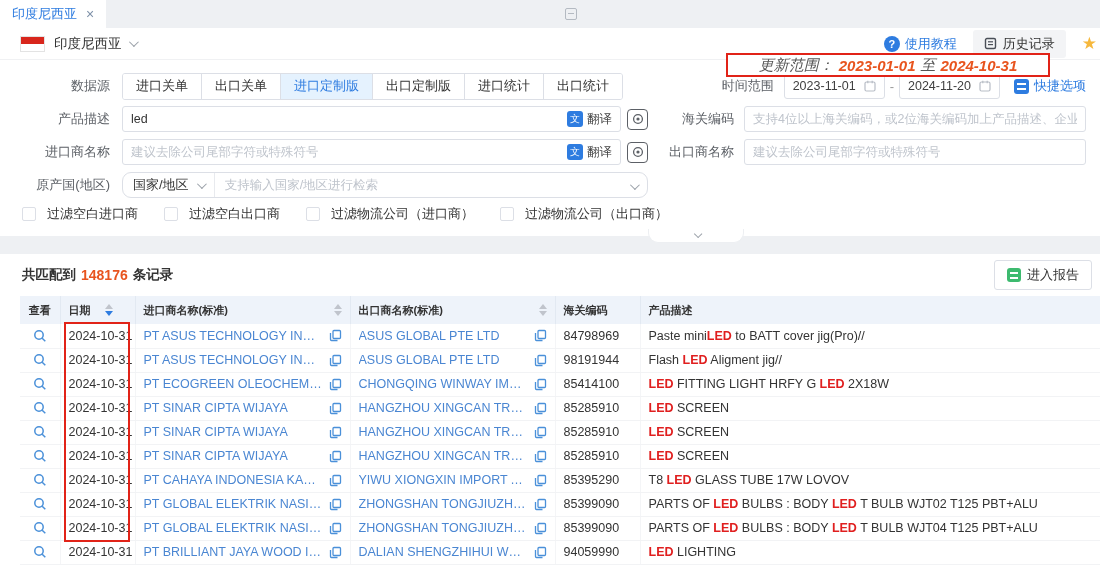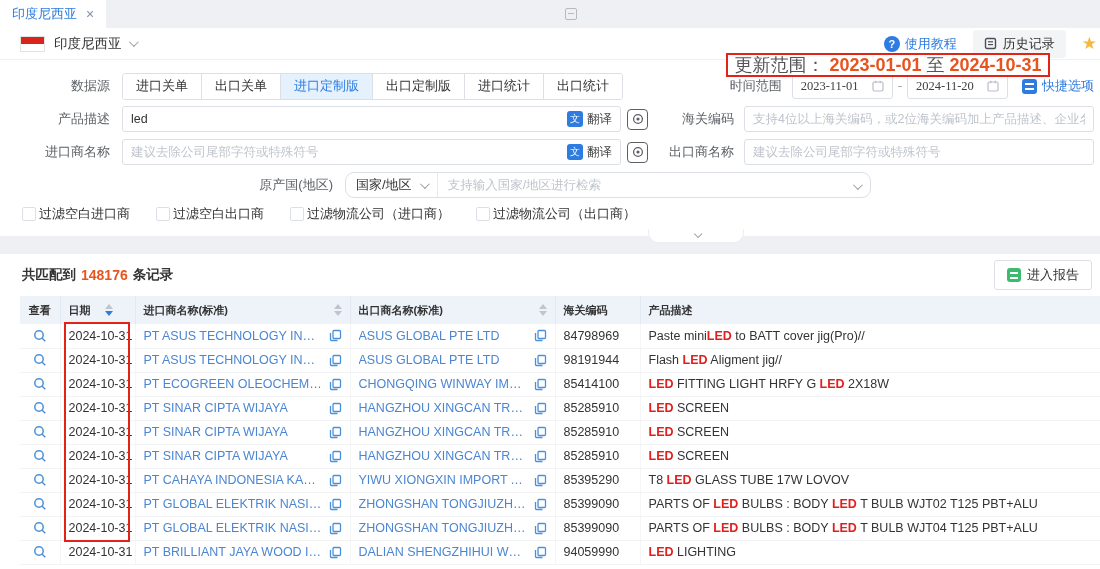--- a/index.html
+++ b/index.html
@@ -23,26 +23,26 @@
   .flag{width:25px;height:16px;border:1px solid #e3e3e3;background:linear-gradient(#d8261c 50%,#fff 50%);margin-right:9px;flex-shrink:0;}
   .country{font-size:13.5px;color:#333;margin-right:7px;}
   .chev{display:inline-block;width:7px;height:7px;border-right:1.5px solid #9aa0a8;border-bottom:1.5px solid #9aa0a8;transform:rotate(45deg) translateY(-2px);}
   .head-right{margin-left:auto;display:flex;align-items:center;gap:16px;}
   .tutorial{display:flex;align-items:center;gap:5px;color:var(--accent);cursor:pointer;}
   .q-ic{width:16px;height:16px;border-radius:50%;background:var(--accent);color:#fff;font-size:11px;display:flex;align-items:center;justify-content:center;font-weight:bold;}
   .history-btn{display:flex;align-items:center;gap:6px;background:#f3f4f6;border-radius:3px;padding:5px 11px;color:#333;cursor:pointer;}
   .star{color:var(--star);font-size:17px;margin-right:-7px;}
 
   
-  .update-range{position:absolute;left:726px;top:53px;width:324px;height:24px;border:2px solid var(--anno);background:#fff;display:flex;align-items:center;justify-content:center;gap:5px;font-size:18px;color:#555;z-index:6;}
+  .update-range{position:absolute;left:726px;top:53px;width:324px;height:24px;border:2px solid var(--anno);background:#fff;display:flex;align-items:center;justify-content:center;gap:5px;font-size:15px;color:#555;z-index:6;font-style:italic;}
   .update-range b{color:var(--hot);font-weight:bold;}
 
   
   .filter-panel{position:absolute;top:60px;left:0;width:1100px;height:176px;background:#fff;padding-top:13px;}
-  .frow{display:flex;align-items:center;padding:0 6px 0 20px;margin-bottom:7px;height:26px;justify-content:center;}
+  .frow{display:flex;align-items:center;padding:0 14px 0 20px;margin-bottom:7px;height:26px;}
   .flabel{width:90px;text-align:right;color:#5c6066;margin-right:12px;flex-shrink:0;}
   .flabel2{width:86px;text-align:right;color:#5c6066;margin-right:10px;flex-shrink:0;}
   .fmain{width:526px;display:flex;align-items:center;gap:6px;flex-shrink:0;}
   .fside{flex:1;min-width:0;display:flex;align-items:center;}
   .seggroup{display:inline-flex;border:1px solid var(--border);border-radius:3px;overflow:hidden;height:27px;}
   .seg{padding:0 13px;display:flex;align-items:center;font-size:13px;color:#333;border-left:1px solid var(--border);cursor:pointer;background:#fff;white-space:nowrap;}
   .seg:first-child{border-left:none;}
   .seg.active{background:#e5f2fe;color:var(--accent);}
   .inputbox{border:1px solid var(--border);border-radius:3px;height:26px;display:flex;align-items:center;padding:0 8px;background:#fff;flex:1;min-width:0;}
   .inputbox input{border:none;outline:none;flex:1;min-width:0;font-size:12.5px;color:#333;font-family:inherit;background:transparent;}
@@ -55,21 +55,21 @@
   .dash{color:#999;margin:0 5px;}
   .quick{display:flex;align-items:center;gap:5px;margin-left:14px;color:var(--accent);cursor:pointer;white-space:nowrap;}
   .quick-ic{width:15px;height:15px;border-radius:3px;background:var(--accent);position:relative;}
   .quick-ic::after{content:"";position:absolute;left:3px;right:3px;top:4px;height:7px;background:
     linear-gradient(#fff 1.5px,transparent 1.5px,transparent 5px,#fff 5px) ;}
   .origin-box{border:1px solid var(--border);border-radius:9px;height:26px;display:flex;align-items:center;flex:1;background:#fff;}
   .origin-select{display:flex;align-items:center;gap:8px;padding:0 10px;border-right:1px solid #e8eaee;color:#333;height:100%;cursor:pointer;white-space:nowrap;}
   .origin-input{flex:1;padding:0 10px;color:var(--ph);font-size:12.5px;white-space:nowrap;overflow:hidden;}
   .origin-caret{padding:0 10px;}
   .cbrow{display:flex;align-items:center;gap:26px;padding-left:22px;margin-top:6px;}
-  .cb-item{display:flex;align-items:center;gap:3px;cursor:pointer;}
+  .cb-item{display:flex;align-items:center;gap:11px;cursor:pointer;}
   .cb{width:14px;height:14px;border:1px solid var(--border);border-radius:2px;background:#fff;flex-shrink:0;}
   .cb-label{color:#333;font-size:13px;}
   .collapse-handle{position:absolute;left:648px;top:229px;width:96px;height:14px;background:#fff;border:1px solid #edeff2;border-top:none;border-radius:0 0 10px 10px;display:flex;align-items:center;justify-content:center;cursor:pointer;z-index:4;}
   .collapse-handle .chev{transform:rotate(45deg) translateY(-3px);width:6px;height:6px;}
 
   
   .results-panel{position:absolute;top:254px;left:0;width:1100px;height:315px;background:#fff;}
   .results-bar{height:42px;display:flex;align-items:center;padding:0 8px 0 22px;}
   .match-txt{font-weight:bold;color:#333;font-size:13.5px;}
   .match-count{color:var(--hot);font-weight:bold;font-size:14px;margin:0 5px;}
@@ -141,21 +141,21 @@
   <div class="frow">
     <span class="flabel">数据源</span>
     <div class="seggroup">
         <span class="seg">进口关单</span>
         <span class="seg">出口关单</span>
         <span class="seg active">进口定制版</span>
         <span class="seg">出口定制版</span>
         <span class="seg">进口统计</span>
         <span class="seg">出口统计</span>
       </div>
-    <div style="margin-left:auto;display:flex;align-items:center;font-family:Liberation Serif, serif;">
+    <div style="margin-left:auto;display:flex;align-items:center;">
       <span class="flabel2">时间范围</span>
       <span class="dateinput">
         <span>2023-11-01</span>
         <svg width="12" height="12" viewBox="0 0 12 12">
             <rect x="1" y="2" width="10" height="9" rx="1.5" fill="none" stroke="#b8bdc6" stroke-width="1.2"></rect>
             <line x1="3.8" y1="0.8" x2="3.8" y2="3.2" stroke="#b8bdc6" stroke-width="1.2"></line>
             <line x1="8.2" y1="0.8" x2="8.2" y2="3.2" stroke="#b8bdc6" stroke-width="1.2"></line>
           </svg>
       </span>
       <span class="dash">-</span>

